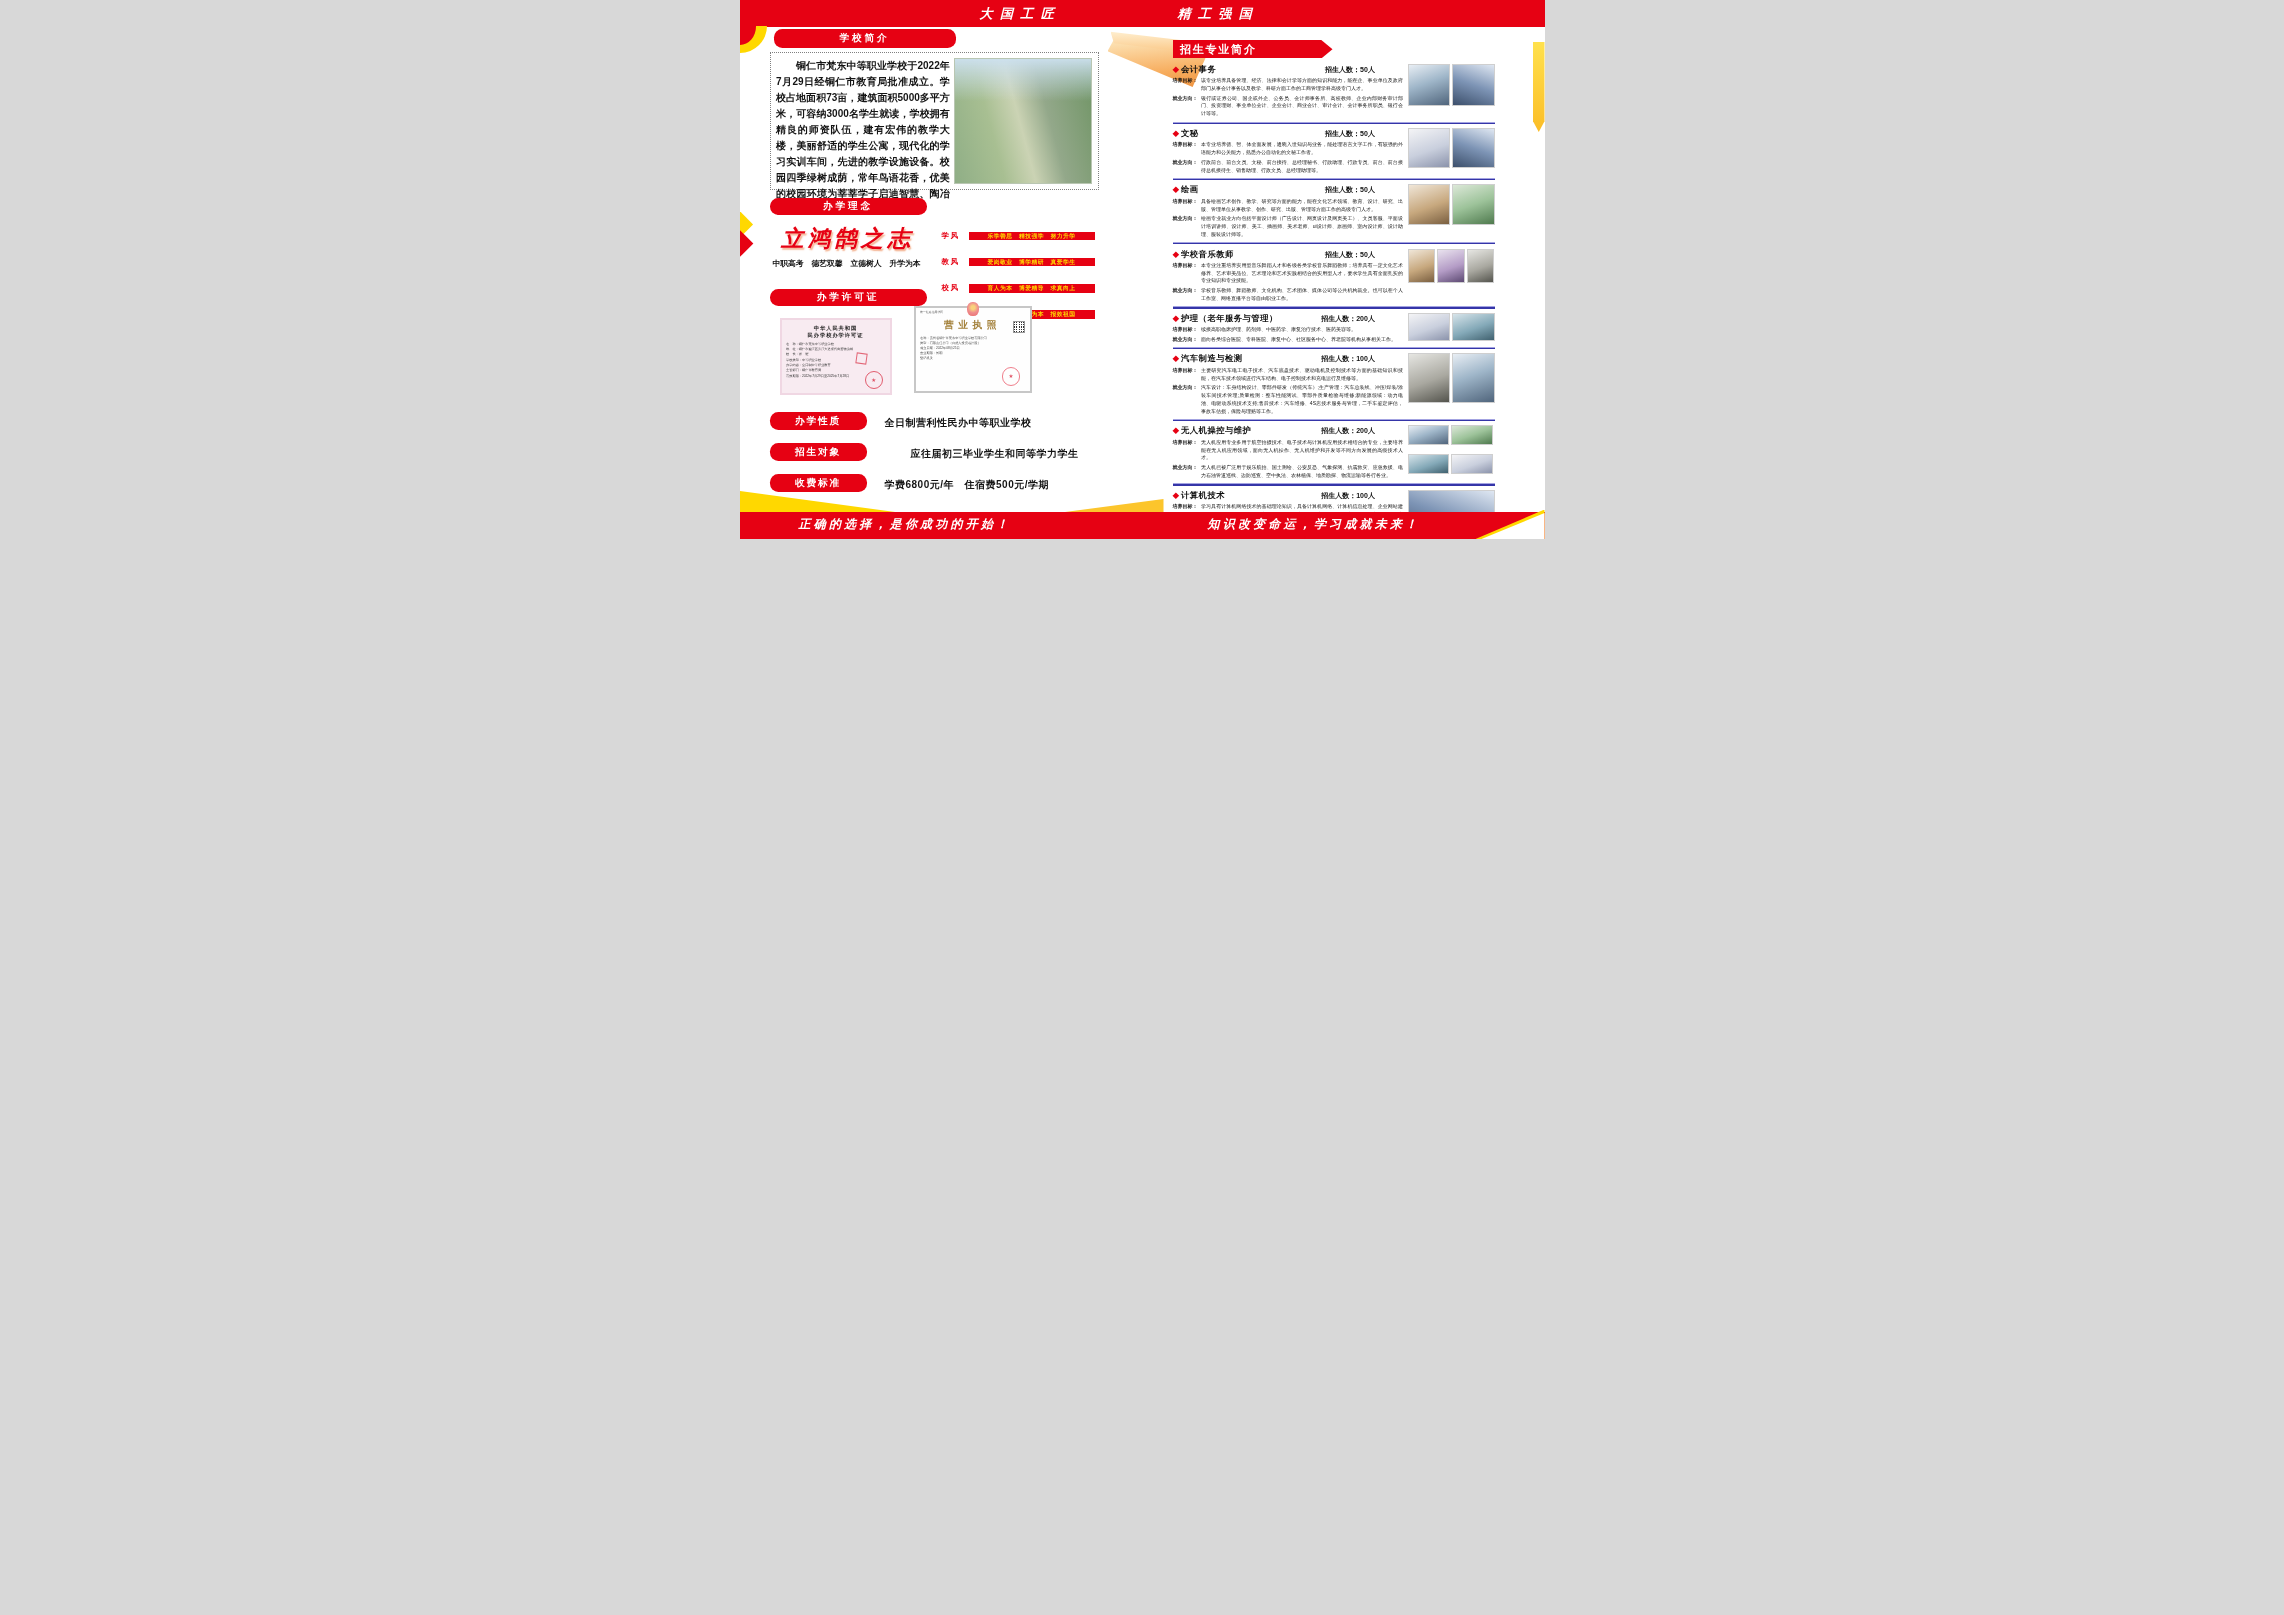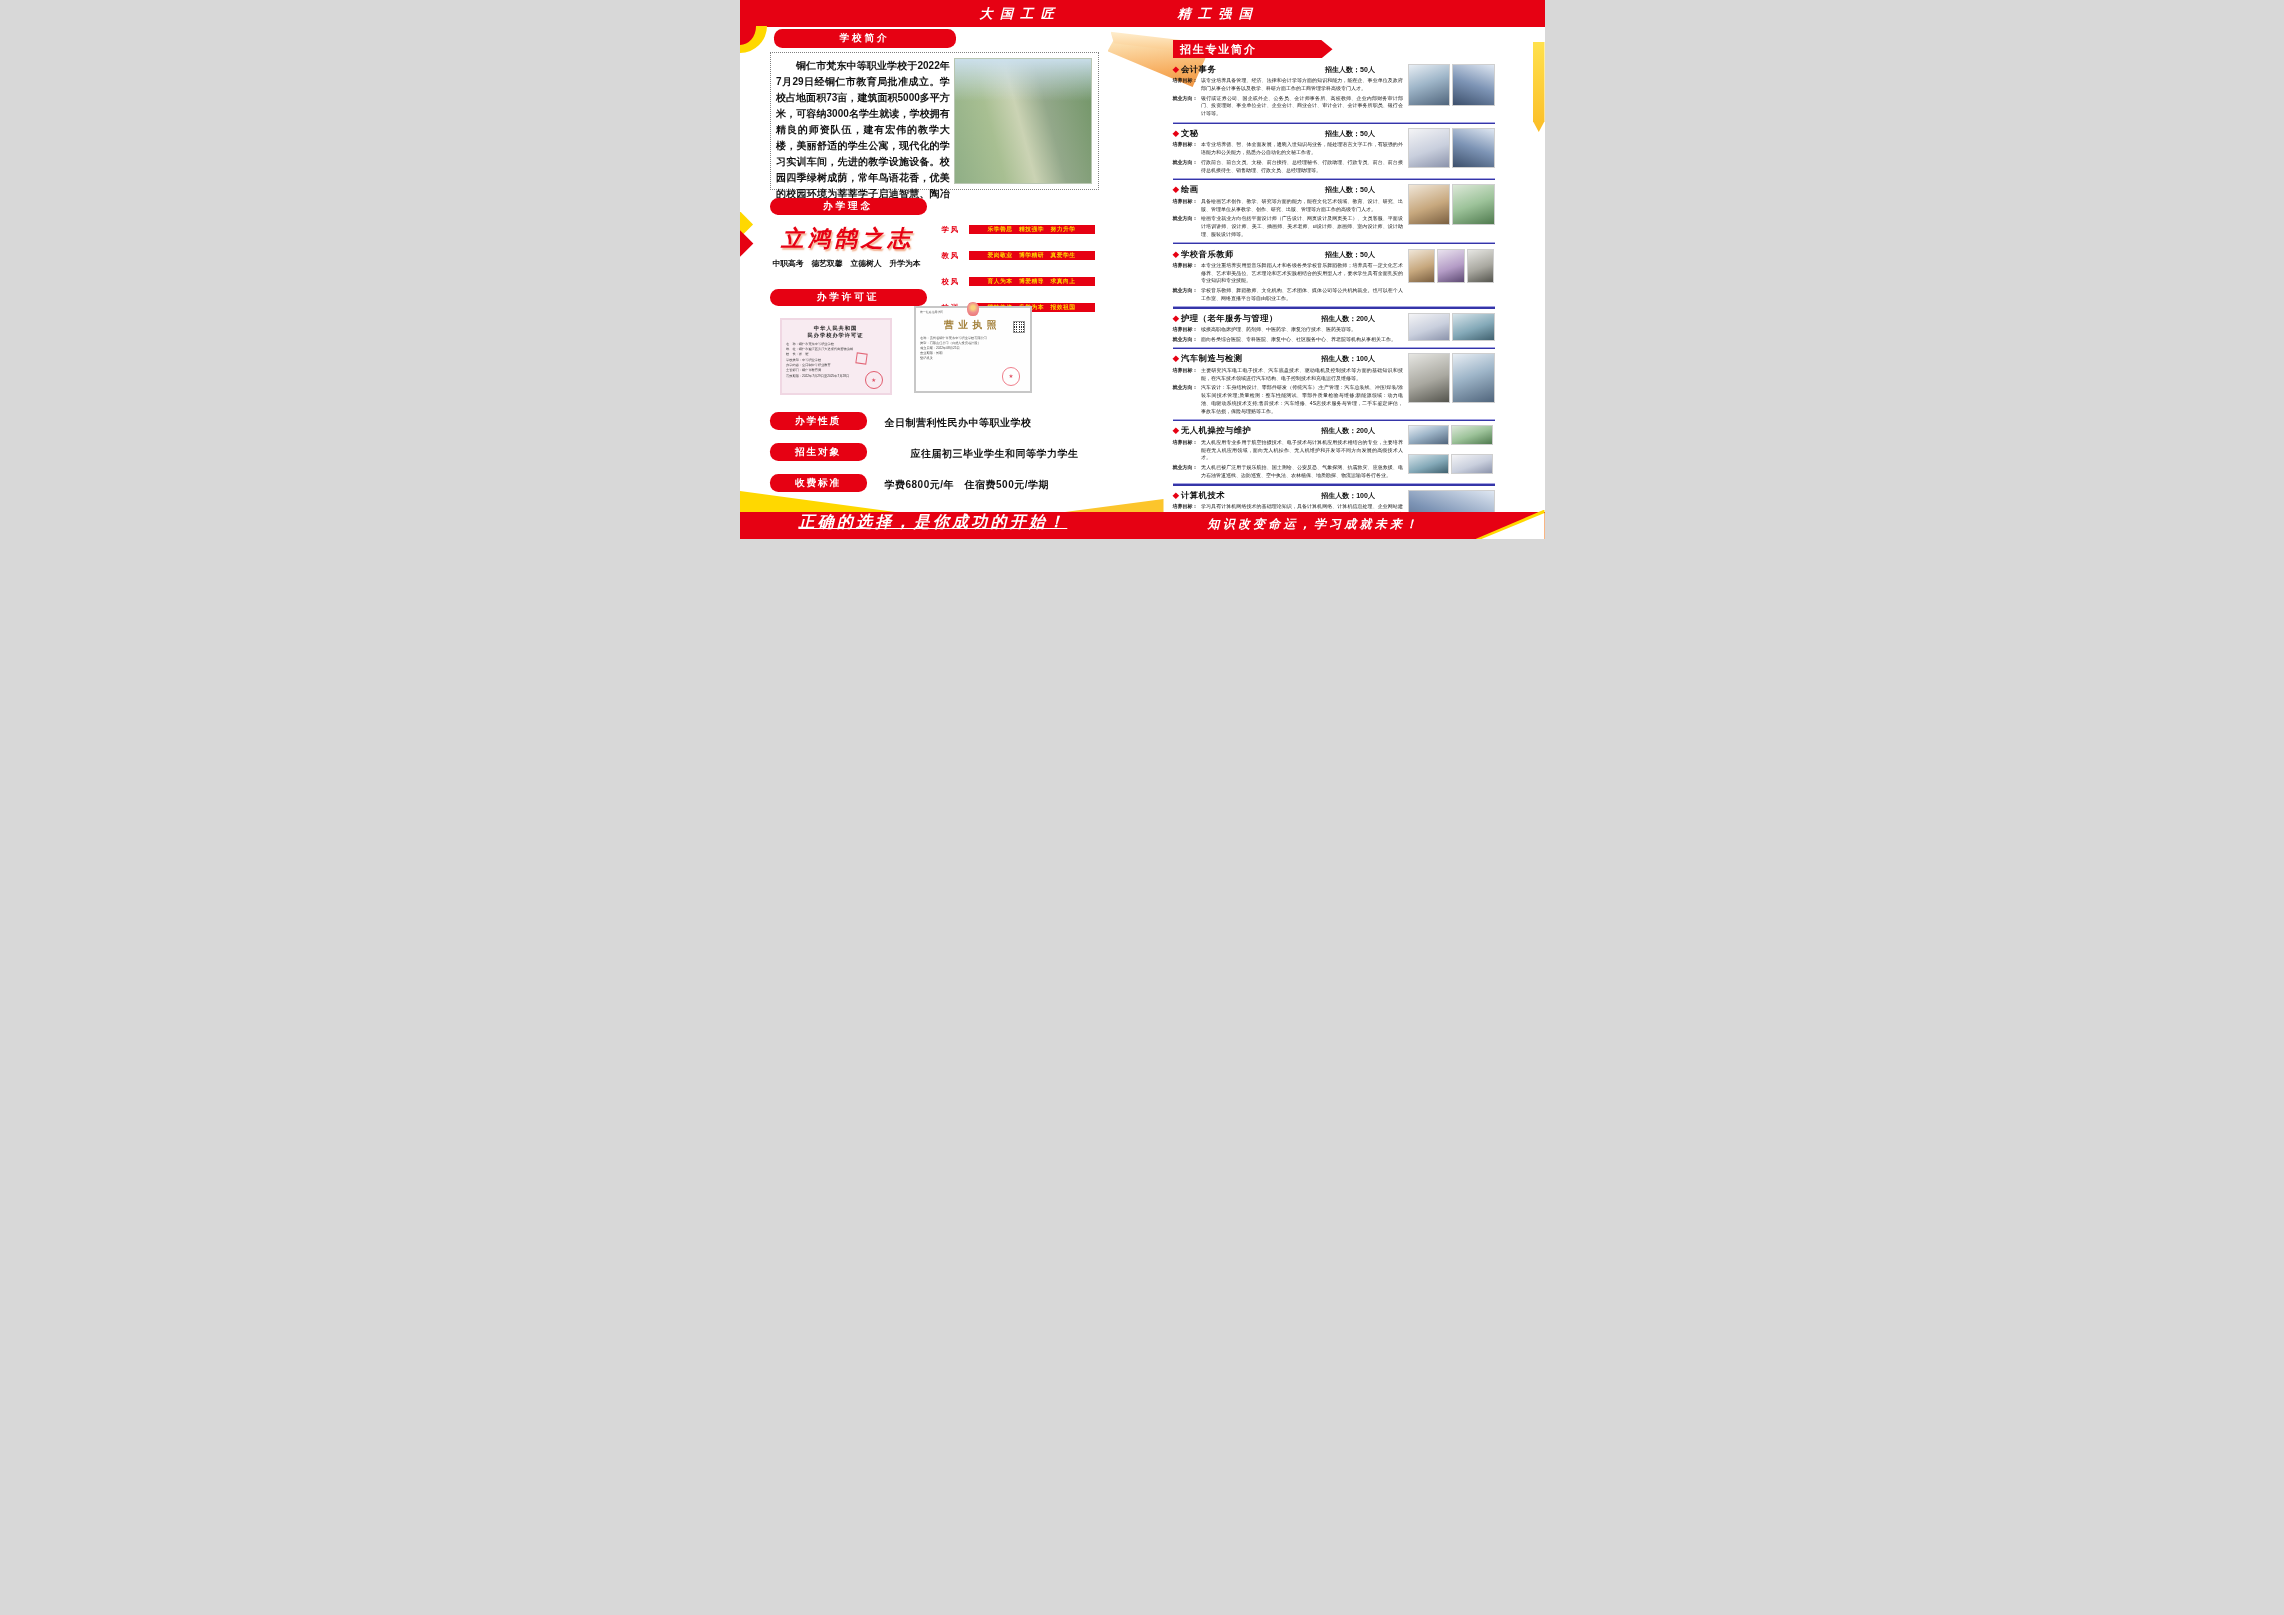--- a/index.html
+++ b/index.html
@@ -4,21 +4,21 @@
 <style>
   html,body{margin:0;padding:0;background:#d8d8d8;}
   .page{position:relative;width:761px;height:539px;background:#fff;overflow:hidden;
         font-family:"Liberation Sans","DejaVu Sans",sans-serif;margin:0 auto;padding-left:44px;}
   
   .top-band{position:absolute;left:0;top:0;right:0;height:27px;background:#e60113;}
   .calli{position:absolute;color:#fff;font-weight:bold;font-style:italic;font-size:13px;letter-spacing:7.4px;white-space:nowrap;}
   .calli.tl{left:240px;top:5px;}
   .calli.tr{left:438px;top:5px;}
   .bottom-band{position:absolute;left:0;right:0;bottom:0;height:27px;background:#e60113;}
-  .calli.bl{left:59px;bottom:6px;top:auto;font-size:16px;letter-spacing:3.2px;text-decoration:underline;}
+  .calli.bl{left:59px;bottom:6px;top:auto;font-size:12px;letter-spacing:3.2px;}
   .calli.br{left:468px;bottom:6px;top:auto;font-size:12px;letter-spacing:3.2px;}
   .deco-yl-left{position:absolute;left:0;bottom:26px;width:163px;height:22px;background:#ffd800;
       clip-path:polygon(0 0,0 100%,100% 100%);}
   .deco-yl-mid{position:absolute;left:318px;bottom:26px;width:106px;height:14px;background:#fcc52c;
       clip-path:polygon(0 100%,100% 0,100% 100%);}
   .deco-wh-right{position:absolute;right:0;bottom:0;width:69px;height:29.4px;background:#ffd800;
       clip-path:polygon(0 100%,100% 0,100% 100%);}
   .deco-wh-right2{position:absolute;right:0;bottom:0;width:63px;height:26px;background:#fff;
       clip-path:polygon(0 100%,100% 0,100% 100%);}
   
@@ -45,21 +45,21 @@
       background:
         linear-gradient(180deg,rgba(205,225,240,.95) 0%,rgba(205,225,240,0) 34%),
         linear-gradient(75deg,#8fae86 0%,#a8bf92 30%,#cbd3b4 48%,#93a88a 66%,#6f9464 100%),
         linear-gradient(180deg,#b9cfa6,#5f8a52);}
   .slogan{position:absolute;left:27px;top:223px;width:162px;text-align:center;color:#e60113;
       font-size:22.5px;font-weight:bold;font-style:italic;letter-spacing:4.1px;
       text-shadow:1.4px 1.8px 1.4px rgba(235,120,60,.55);white-space:nowrap;}
   .subline{position:absolute;left:23px;top:258px;width:168px;text-align:center;font-size:7.8px;
       font-weight:bold;color:#111;white-space:nowrap;}
   .mottoes{position:absolute;left:202px;top:225px;width:153px;}
-  .motto-row{display:flex;margin-bottom:4.1px;height:22px;}
+  .motto-row{display:flex;align-items:center;margin-bottom:4.1px;height:22px;}
   .motto-label{width:27px;color:#e60113;font-weight:bold;font-size:7.4px;letter-spacing:1.8px;}
   .motto-bar{flex:1;height:8.7px;line-height:8.7px;background:#e60113;color:#ffd800;
       font-weight:bold;font-size:5.8px;text-align:center;letter-spacing:0.5px;white-space:nowrap;}
   
   .cert1{position:absolute;left:40px;top:318px;width:112px;height:77px;background:#f8ebf1;
       border:2.8px solid #f0d7e3;box-sizing:border-box;padding:4.6px 4.6px 1.8px;}
   .cert1 .t{font-size:5.3px;font-weight:bold;text-align:center;letter-spacing:0.9px;color:#222;line-height:7px;}
   .cert1 .f{font-size:3.2px;color:#333;line-height:4.8px;margin-top:0.5px;white-space:nowrap;overflow:hidden;}
   .cert1 .fields{margin-top:3.2px;}
   .seal-ring{position:absolute;right:6.4px;bottom:3.7px;width:16.6px;height:16.6px;border:0.9px solid rgba(216,44,66,.75);

